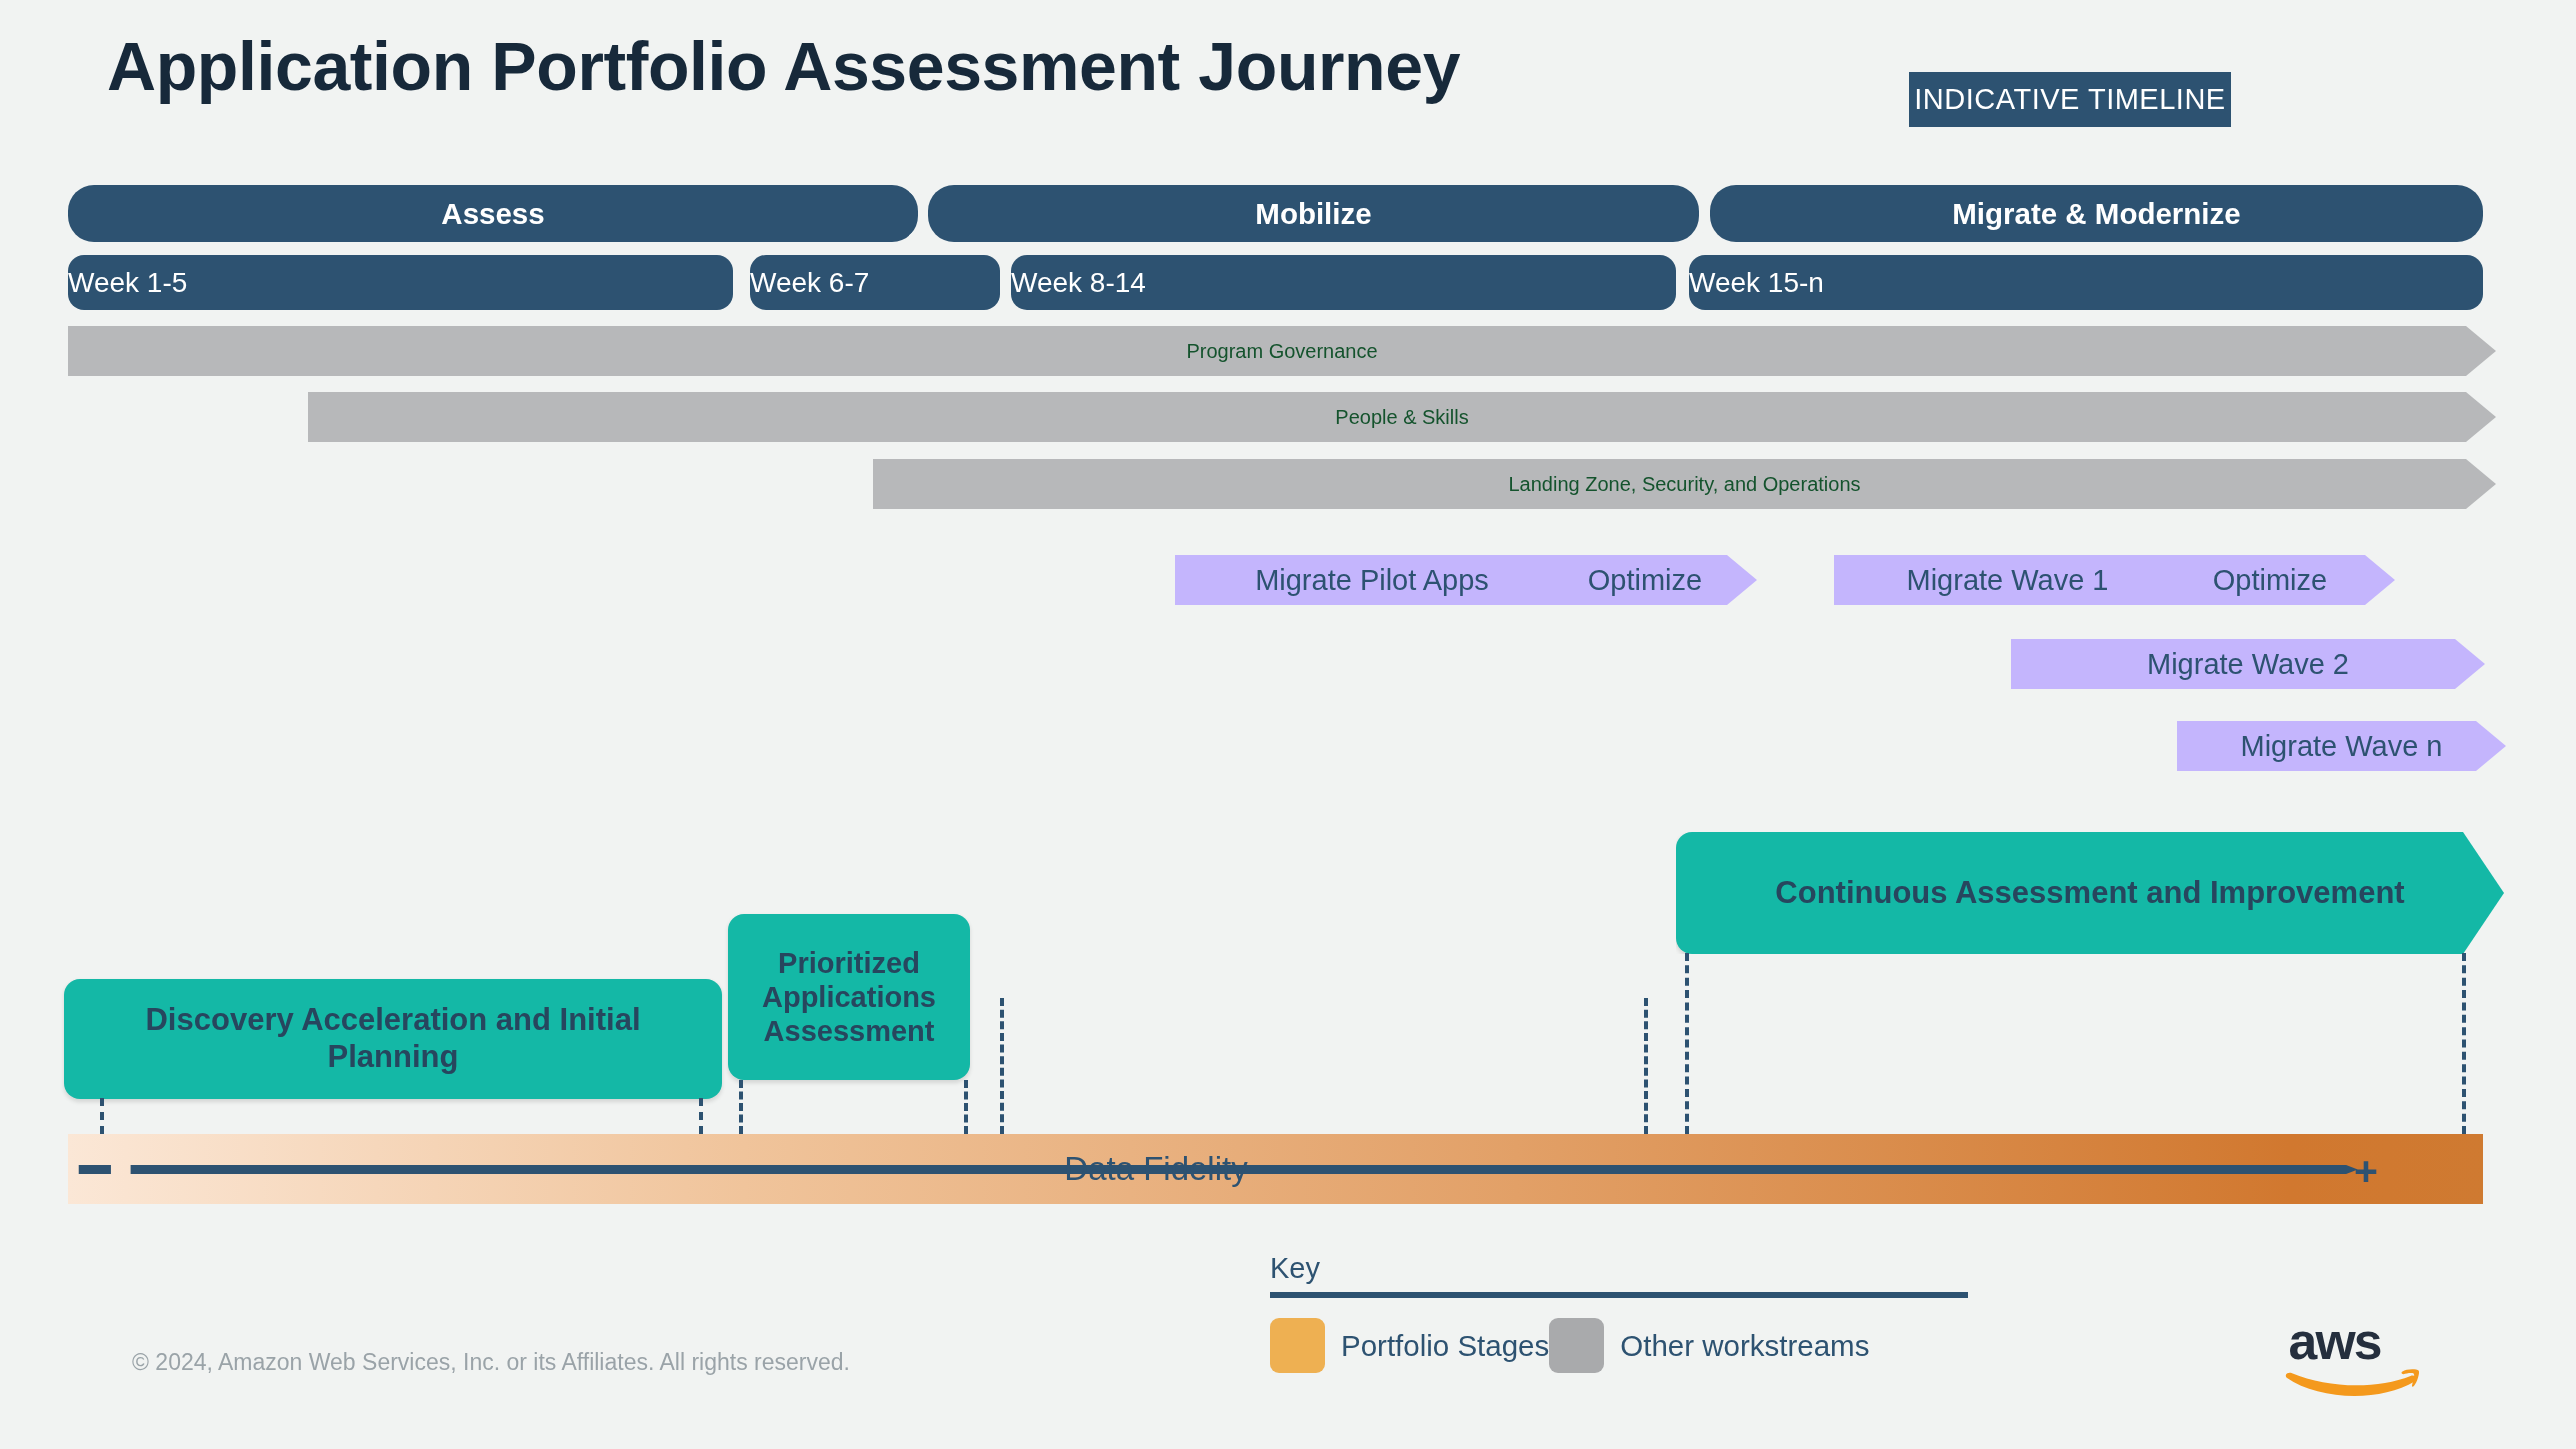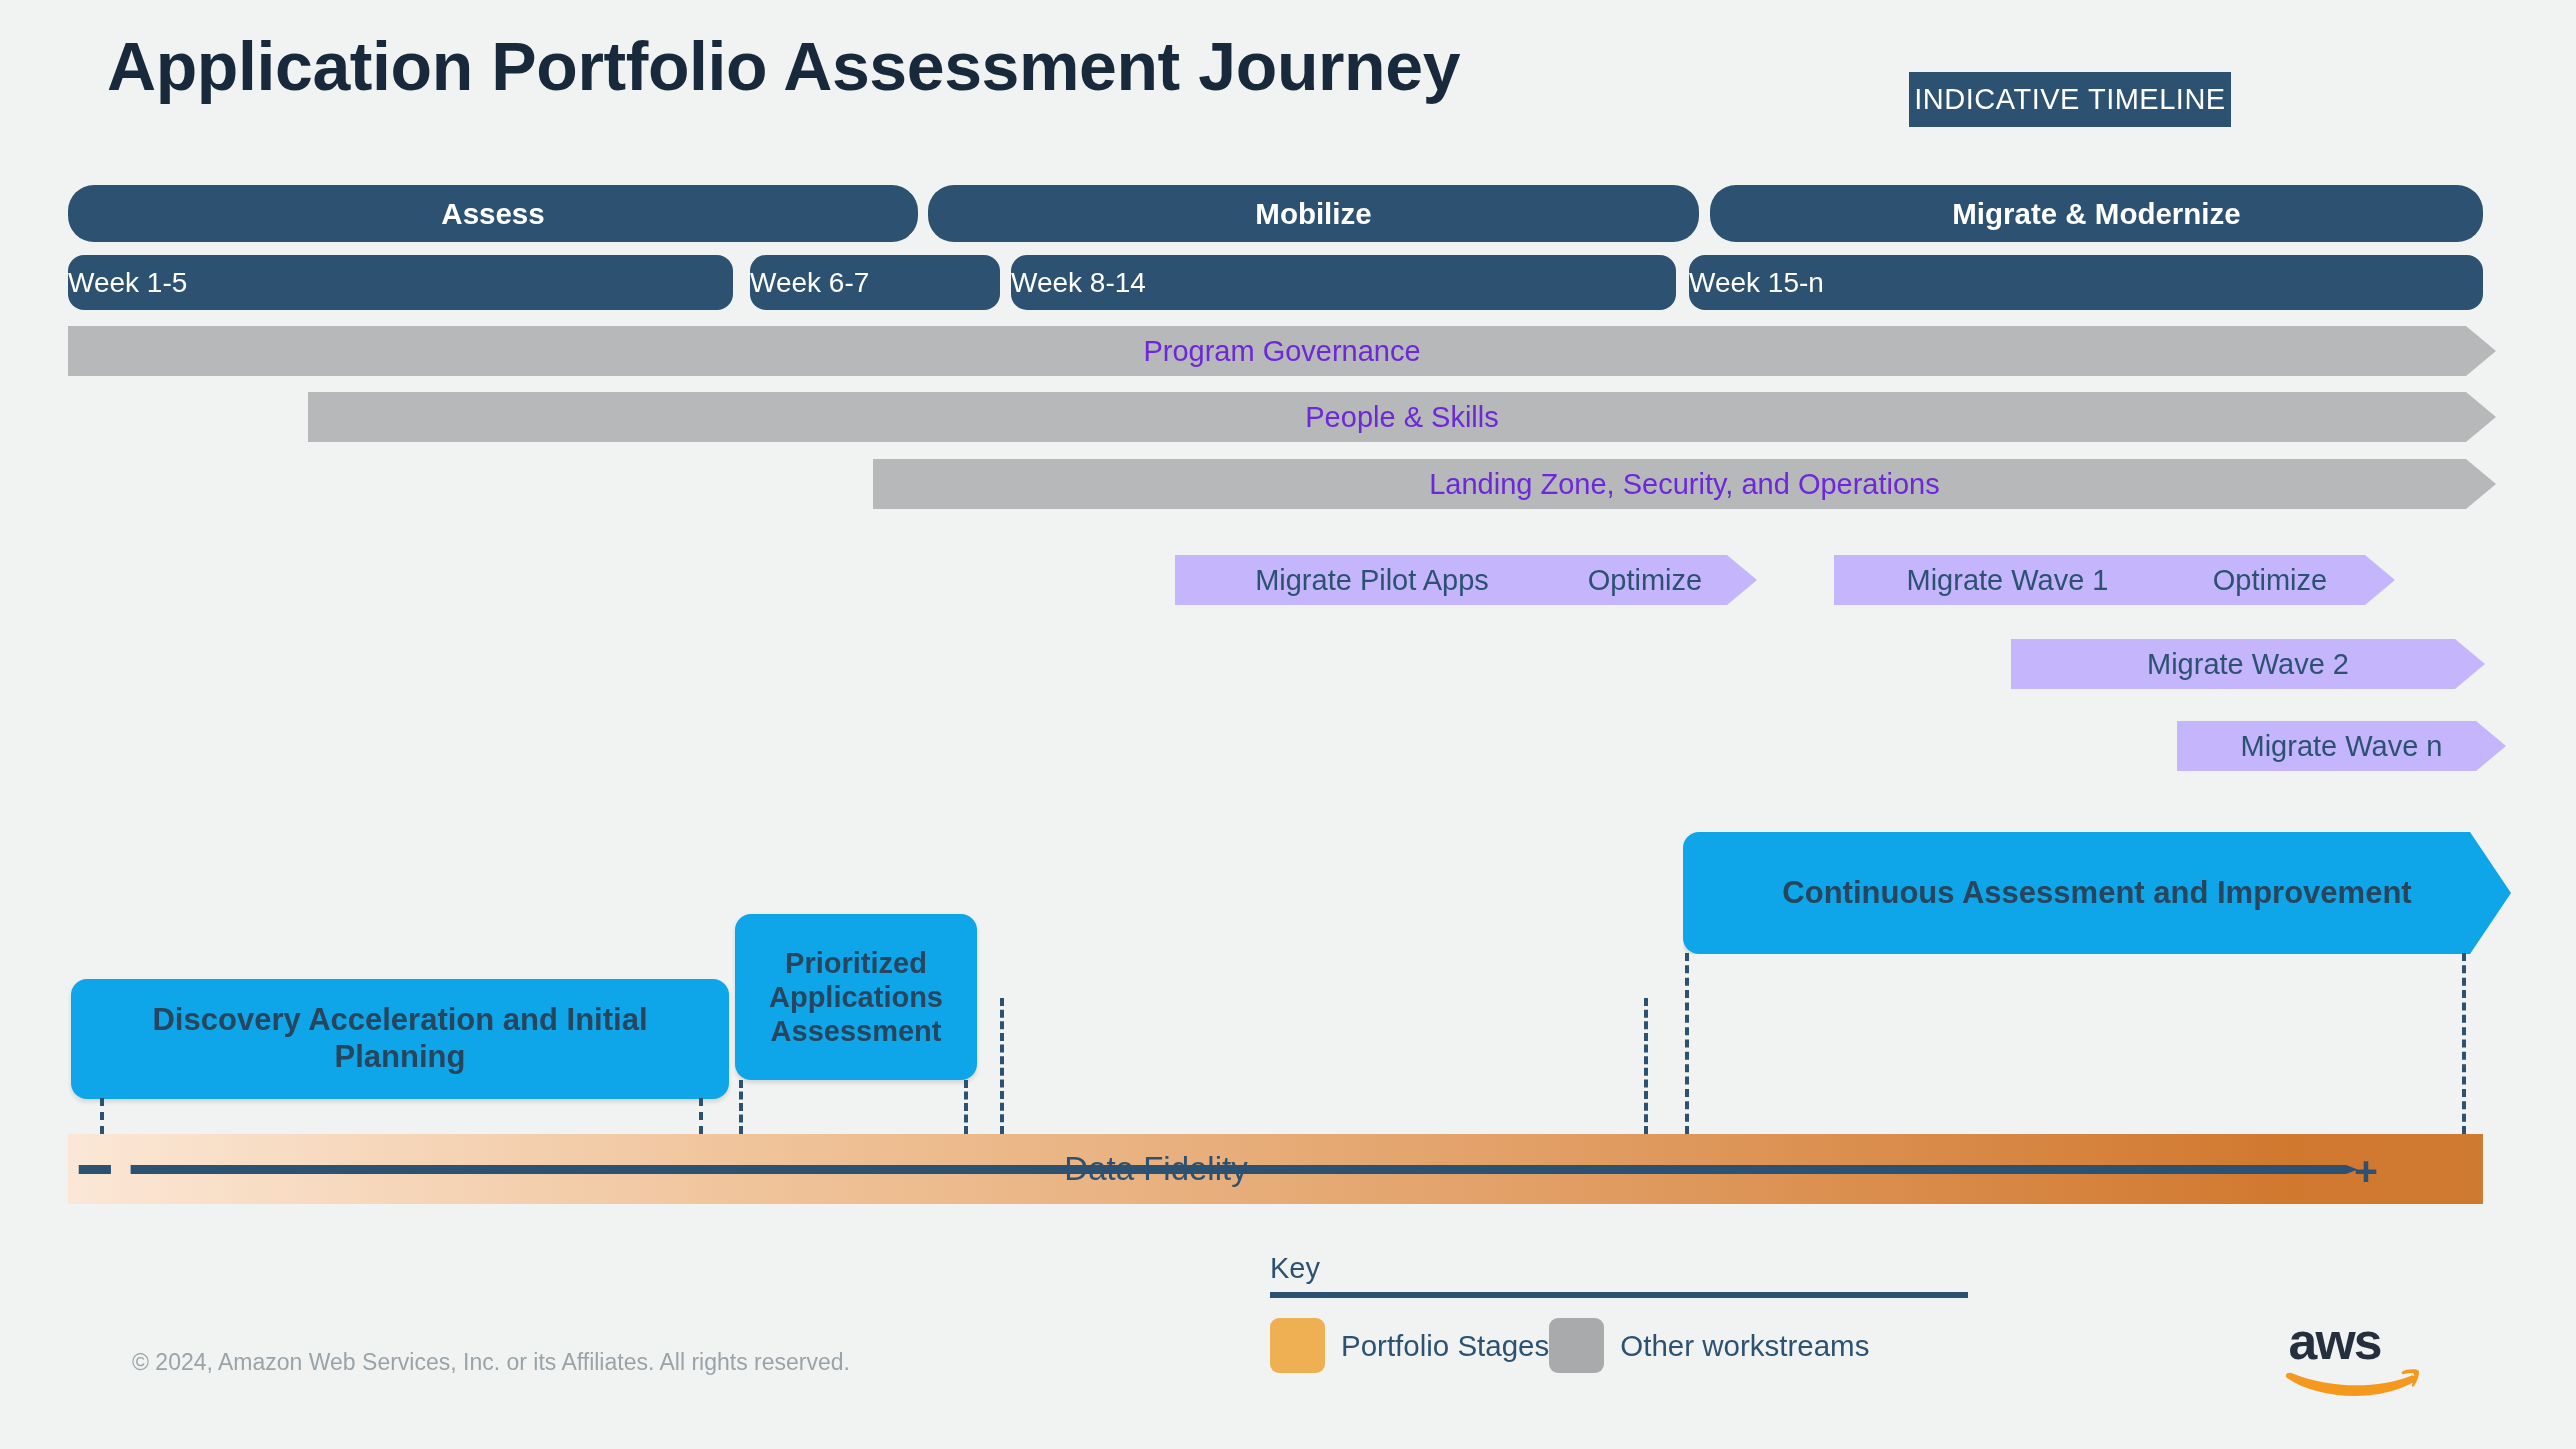--- a/index.html
+++ b/index.html
@@ -51,40 +51,40 @@
     display:flex;align-items:center;justify-content:flex-start;
   }
   .week span{color:#fff;font-size:28px;}
 
   
   .ws{
     position:absolute;height:50px;background:#b7b8ba;
     display:flex;align-items:center;justify-content:center;
     clip-path:polygon(0 0, calc(100% - 30px) 0, 100% 50%, calc(100% - 30px) 100%, 0 100%);
   }
-  .ws span{font-size:29px;color:#6d28d9;}
+  .ws span{font-size:20px;color:#14532d;}
 
   
   .wave{
     position:absolute;height:50px;background:#c4b5fd;
     display:flex;align-items:center;justify-content:center;
     clip-path:polygon(0 0, calc(100% - 30px) 0, 100% 50%, calc(100% - 30px) 100%, 0 100%);
   }
   .wave.notched{
     clip-path:polygon(0 0, calc(100% - 30px) 0, 100% 50%, calc(100% - 30px) 100%, 0 100%,
                       25px 50%);
   }
   .wave span{font-size:29px;color:#2d5271;}
 
   
   .stagebox{
-    position:absolute;background:#0ea5e9;border-radius:16px;
+    position:absolute;background:#14b8a6;border-radius:16px;
     display:flex;align-items:center;justify-content:center;text-align:center;
     box-shadow:0 2.7px 4.5px rgba(0,0,0,.12);
-    padding:0 12.5px;box-sizing:border-box;margin-left:7px;
+    padding:0 12.5px;box-sizing:border-box;
   }
   .stagebox span{font-size:31px;font-weight:700;color:#27465e;line-height:1.18;}
   .stagebox.pointed{
     border-radius:16px;
     clip-path:polygon(0 8%, 0 0, calc(100% - 41px) 0, 100% 50%, calc(100% - 41px) 100%, 0 100%, 0 92%);
   }
   .stagebox.narrow span{font-size:29px;}
 
   
   .dash{

